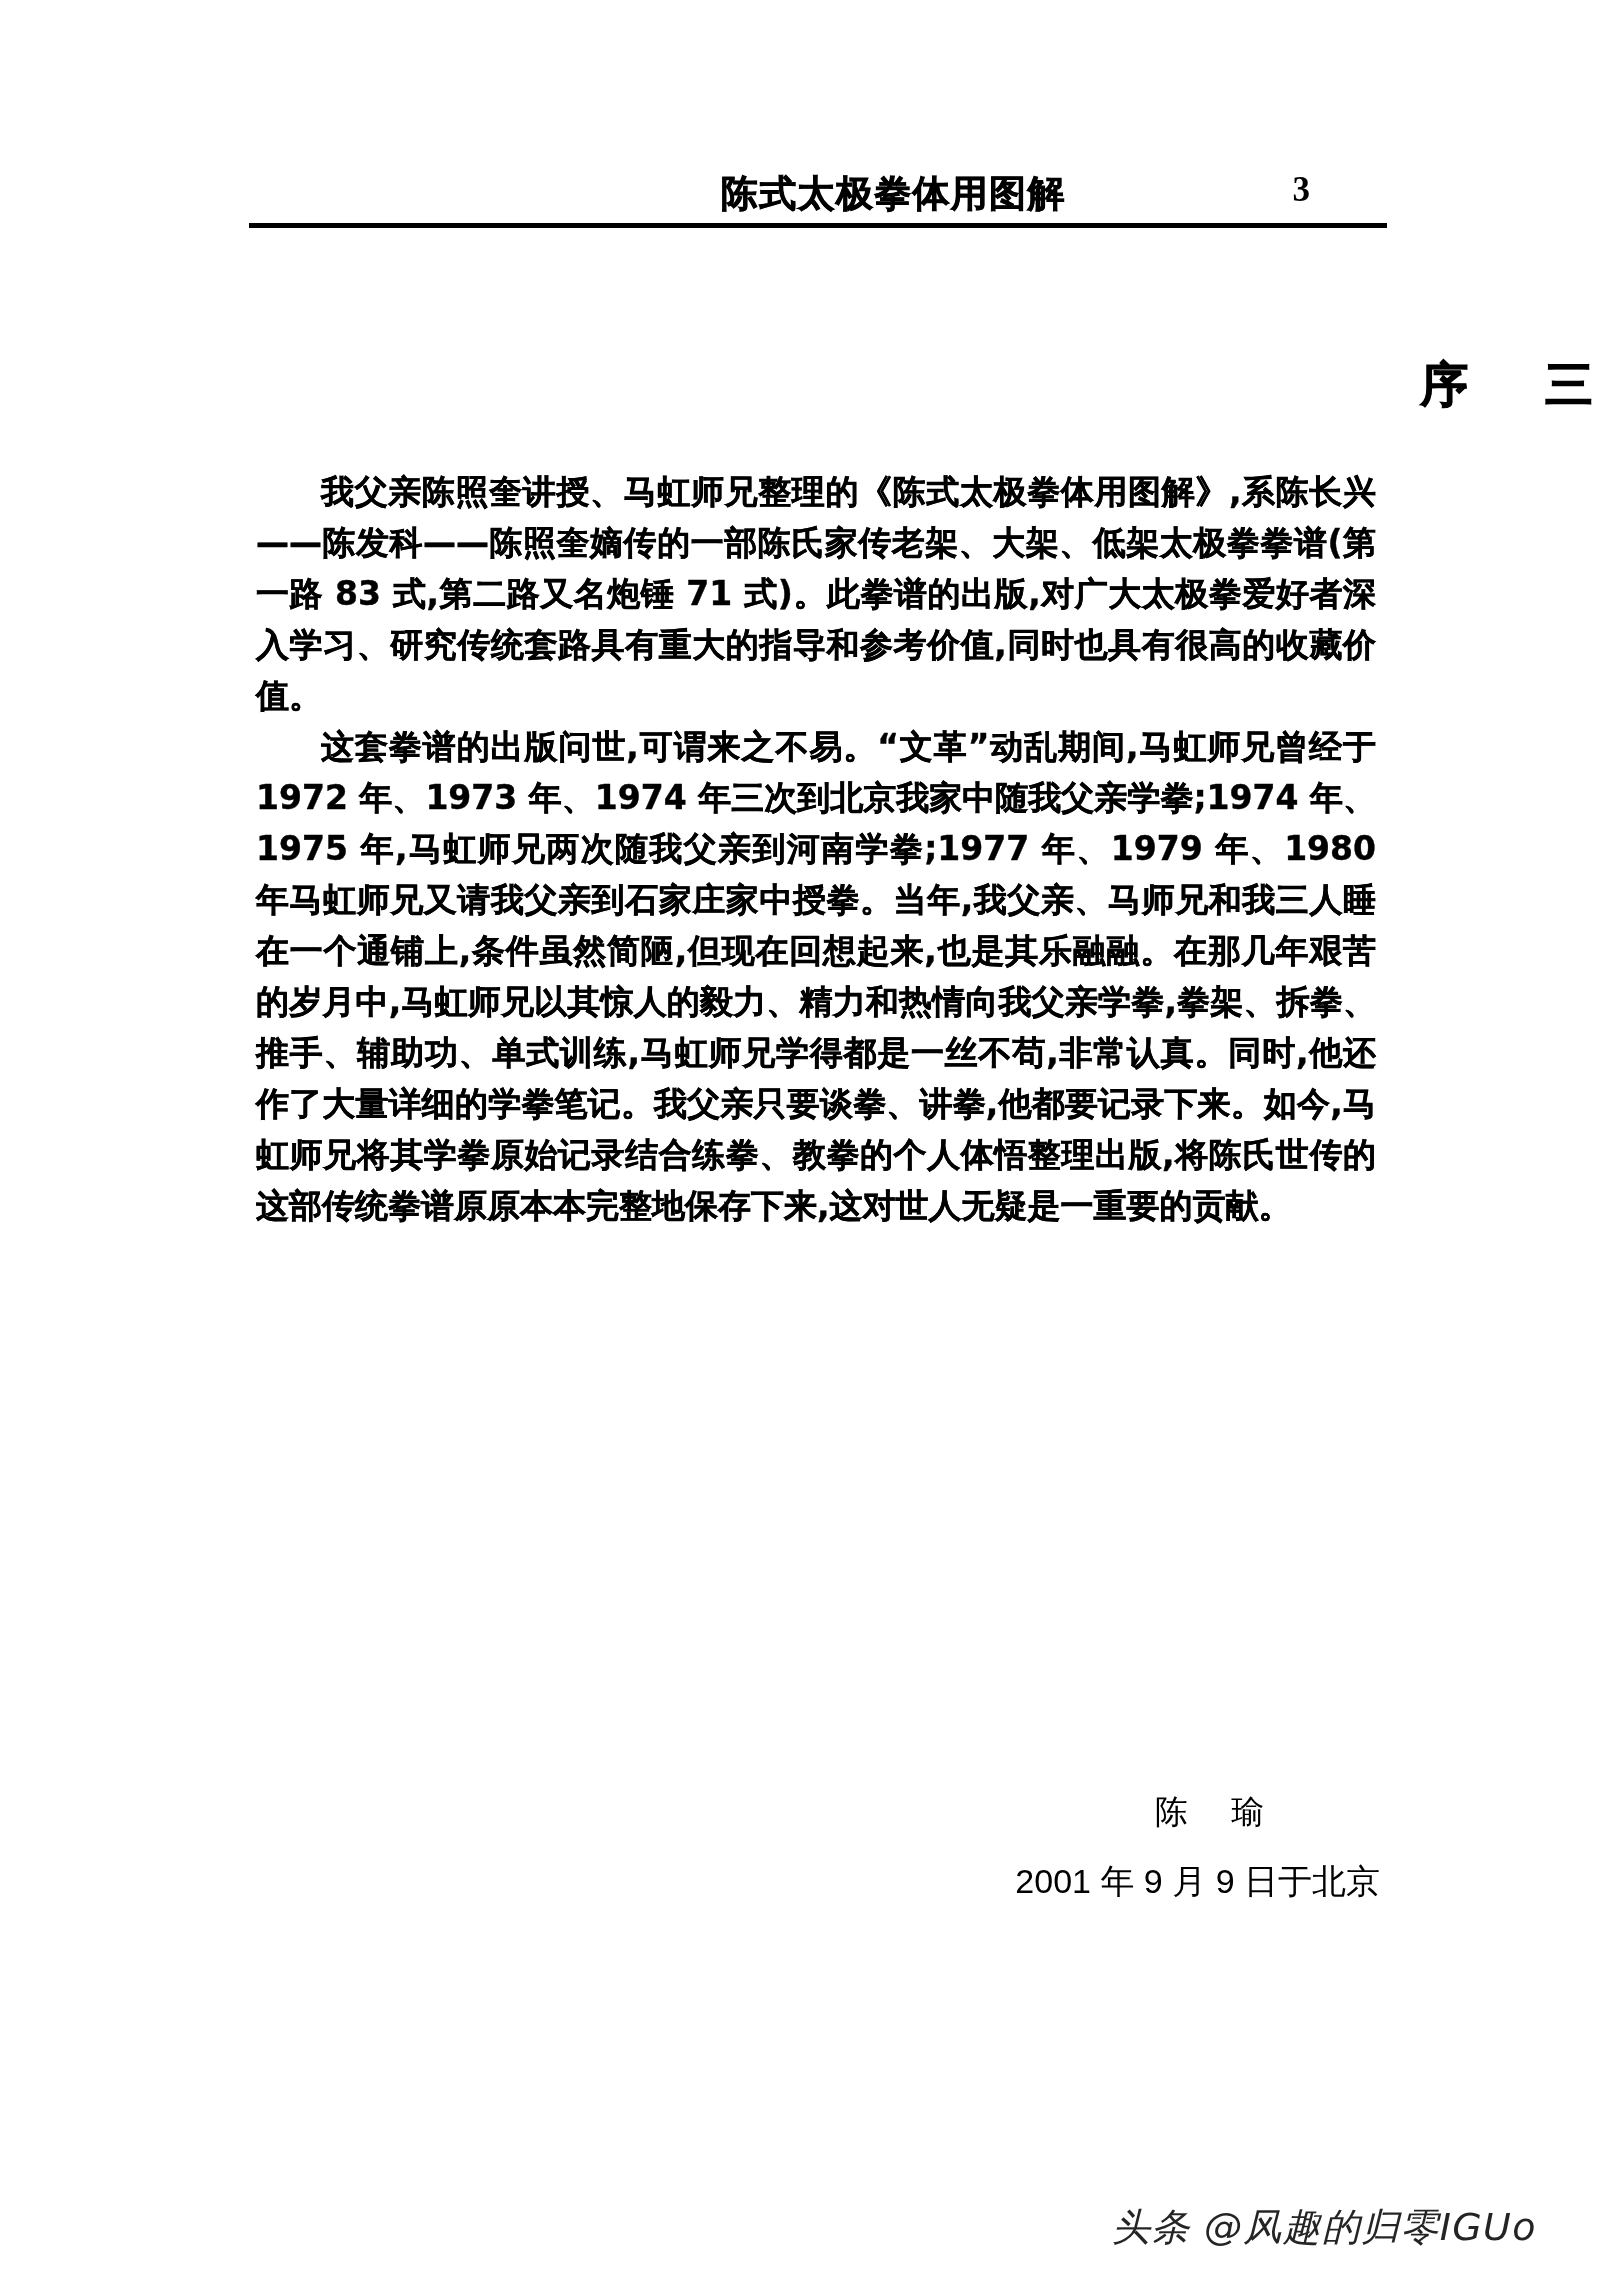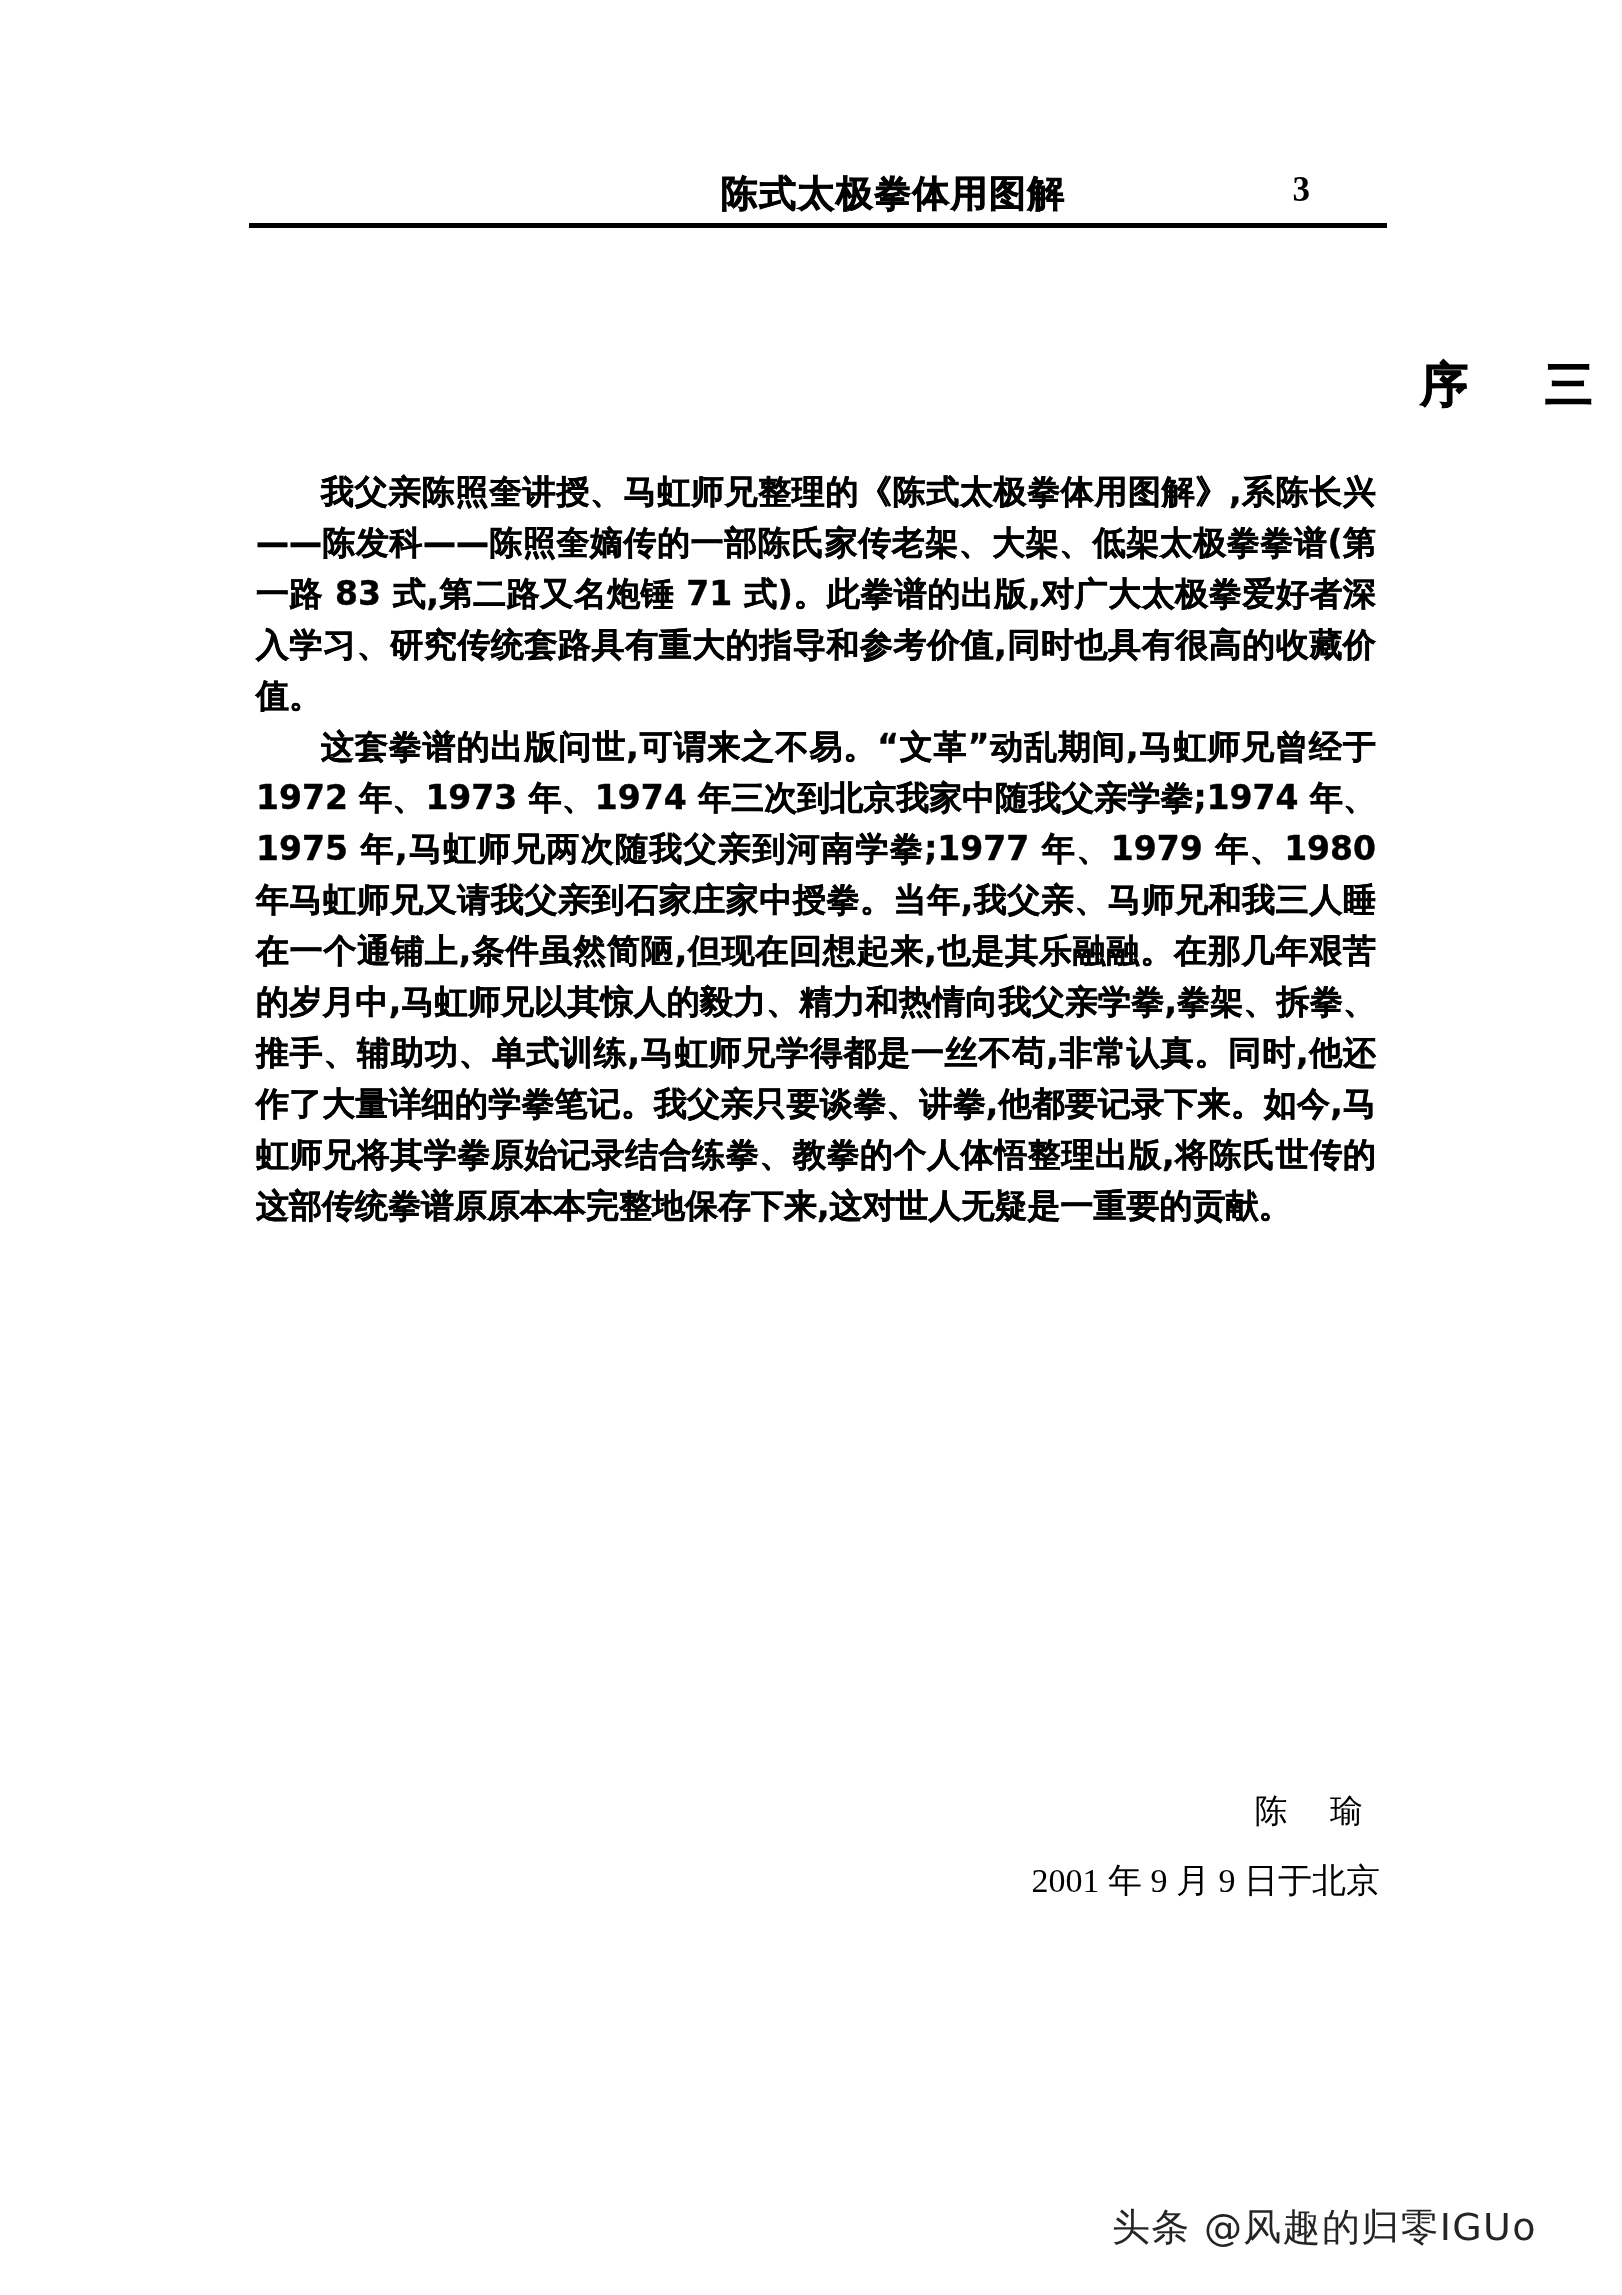--- a/index.html
+++ b/index.html
@@ -90,22 +90,22 @@
     font-family: "DejaVu Sans", "Liberation Sans", sans-serif;
     font-weight: 600;
     -webkit-text-stroke: 0.4px #000;
   }
 
   
   .signature-block {
     position: absolute;
     right: 243px;
     top: 1792px;
-    text-align: right;
-    font-family: Liberation Serif, serif;
+    text-align: center;
+    font-family: Liberation Sans, sans-serif;
   }
   .signature-name {
     font-size: 33px;
     line-height: 1.2;
     letter-spacing: 17px;
     padding-left: 41px;
     white-space: nowrap;
   }
   .signature-date {
     font-size: 34px;
@@ -119,21 +119,21 @@
     position: absolute;
     left: 1112px;
     top: 2205px;
     font-size: 38px;
     line-height: 1.2;
     color: #141414;
     white-space: nowrap;
     font-family: "DejaVu Sans", "Liberation Sans", sans-serif;
     opacity: 0.93;
   }
-  .watermark .wm-brand { letter-spacing: 1.3px; }
+  .watermark .wm-brand { letter-spacing: 1.3px; font-style: italic; }
 </style>
 </head>
 <body>
 
 <div class="page">
 
   <div class="header">
     <div class="header-title">陈式太极拳体用图解</div>
     <div class="header-pagenum">3</div>
     <div class="header-rule"></div>

